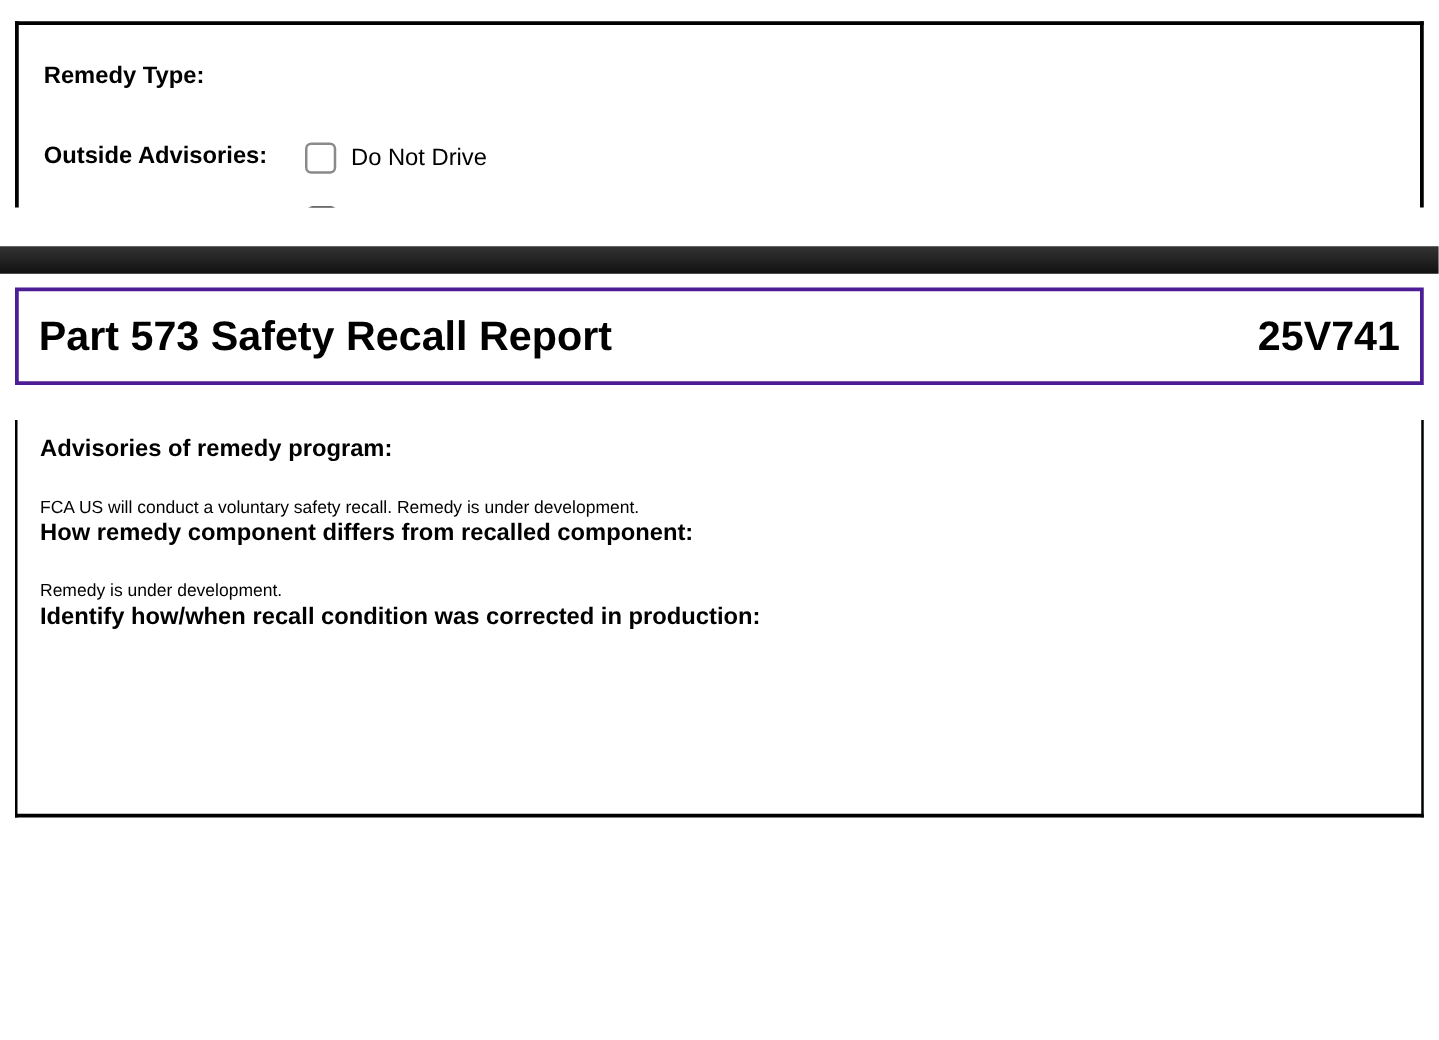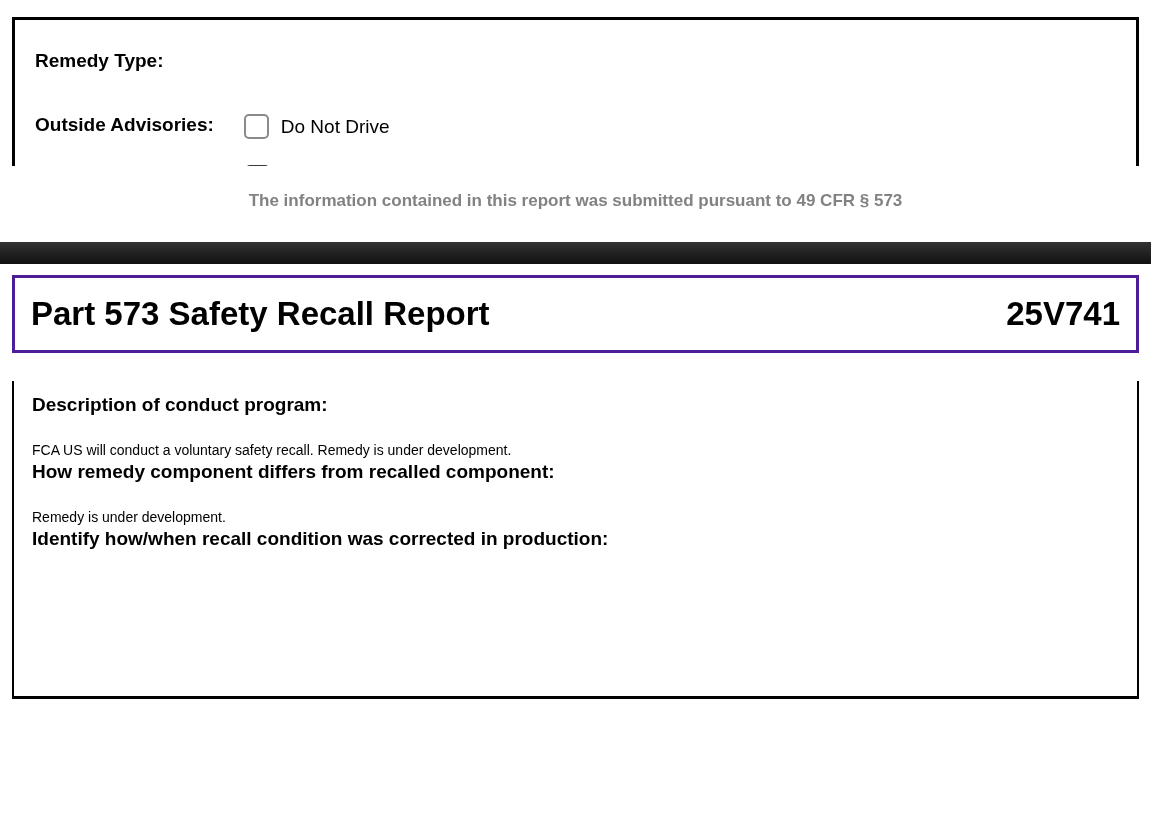--- a/index.html
+++ b/index.html
@@ -142,35 +142,34 @@
         <div class="advisory">
           <span class="checkbox checked">
             <span class="check-glyph">✔</span>
           </span>
           <span>Part Outside</span>
         </div>
       </div>
     </div>
   </div>
 
-  <div class="footer-note">The information contained in this report was submitted pursuant to 49 CFR § 573</div>
 </div>
 
 <div class="page-separator"></div>
 
 <div class="page-margin">
 
 
   <div class="report-header-box">
     <span class="report-title">Part 573 Safety Recall Report</span>
     <span class="recall-number">25V741</span>
   </div>
 
   <div class="box-clipped-top">
-    <div class="qa-label">Description of conduct program:</div>
+    <div class="qa-label">Advisories of remedy program:</div>
     <div class="qa-value">FCA US will conduct a voluntary safety recall. Remedy is under development.</div>
 
     <div class="qa-label qa-gap">How remedy component differs from recalled component:</div>
     <div class="qa-value">Remedy is under development.</div>
 
     <div class="qa-label qa-gap">Identify how/when recall condition was corrected in production:</div>
     <div class="qa-value"></div>
   </div>
 </div>
 

